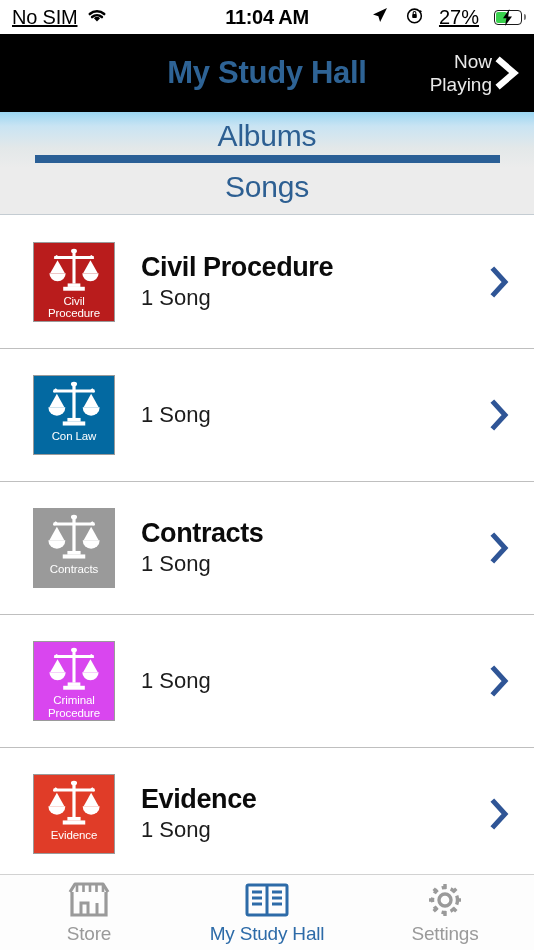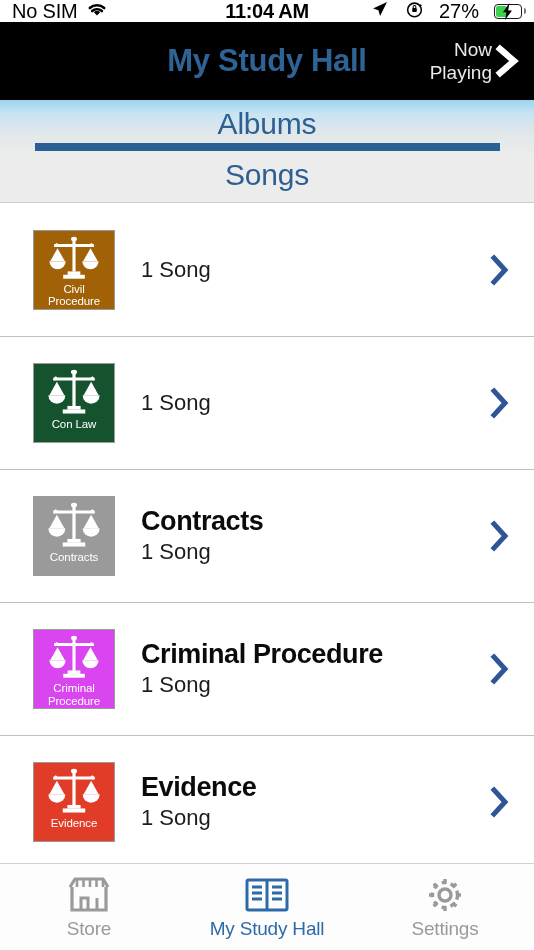--- a/index.html
+++ b/index.html
@@ -5,23 +5,24 @@
   * { margin:0; padding:0; box-sizing:border-box; }
   html,body{
     width:534px; height:950px; overflow:hidden;
     font-family:"Liberation Sans", sans-serif;
     background:#ffffff;
   }
   #phone{ position:relative; width:534px; height:950px; background:#fff; }
 
   
   .statusbar{
-    height:22px; background:#ffffff; color:#000;
+    height:34px; background:#ffffff; color:#000;
     display:flex; align-items:center; padding:0 12px;
     position:relative;
+    text-decoration:underline;
   }
   .sb-left{ display:flex; align-items:center; gap:8px; }
   .sb-text{ font-size:20px; font-weight:400; letter-spacing:-0.2px; }
   .sb-center{
     position:absolute; left:0; right:0; text-align:center;
     font-size:20px; font-weight:700; letter-spacing:-0.3px;
   }
   .sb-right{
     margin-left:auto; display:flex; align-items:center; gap:15px;
     position:relative; z-index:2;
@@ -114,21 +115,21 @@
   }
   .rowsub{
     font-size:22px; color:#1c1c1c; line-height:30px; margin-top:0;
     font-weight:400;
   }
   .rowchev{ flex:0 0 40px; display:flex; justify-content:center; }
   .rowchev svg{ width:26px; height:34px; display:block; }
 
   
   .bottombar{
-    position:absolute; left:0; right:0; bottom:0; height:87px;
+    position:absolute; left:0; right:0; bottom:0; height:76px;
     background:#fdfdfd; border-top:1px solid #d2d2d2;
     display:flex;
   }
   .bt{
     flex:1; display:flex; flex-direction:column; align-items:center;
     justify-content:center; gap:3px; cursor:pointer;
   }
   .bt svg{ display:block; }
   .bt .btlabel{ font-size:19px; color:#9a9a9a; letter-spacing:-0.2px; }
   .bt.active .btlabel{ color:#2d6ba8; }
@@ -200,21 +201,21 @@
       </div>
       <div class="tab">
         <span>Songs</span>
       </div>
     </div>
   </div>
 
   <div class="list">
 
     <div class="row">
-      <div class="art" style="background:#a16207">
+      <div class="art" style="background:#b91c1c">
         <svg viewBox="0 0 64 56">
           <g fill="#ffffff">
             <path d="M30.2 4.2 h3.6 v38.5 h-3.6 z"></path>
             <ellipse cx="32" cy="4.6" rx="3.4" ry="2.6"></ellipse>
             <path d="M9 10.6 h46 v3.3 H9 z"></path>
             <path d="M11.4 9.2 c-1.6 1.5 -2.6 2.6 -3 4.2 l2.6 0.5 c0.5 -1.4 1.3 -2.4 2.5 -3.3 z"></path>
             <path d="M52.6 9.2 c1.6 1.5 2.6 2.6 3 4.2 l-2.6 0.5 c-0.5 -1.4 -1.3 -2.4 -2.5 -3.3 z"></path>
             <path d="M12.8 15.5 L4.4 30.4 h16.8 z"></path>
             <path d="M51.2 15.5 L42.8 30.4 h16.8 z"></path>
             <path d="M3.3 30.6 h19 a9.5 9.5 0 0 1 -19 0 z"></path>
@@ -222,31 +223,32 @@
             <path d="M24.6 42.5 h14.8 v4.1 H24.6 z"></path>
             <path d="M19.4 46.4 h25.2 v4.6 H19.4 z"></path>
           </g>
         </svg>
         <div class="artlabel">
           <div>Civil</div>
           <div>Procedure</div>
         </div>
       </div>
       <div class="rowtext">
+        <div class="rowtitle">Civil Procedure</div>
         <div class="rowsub">1 Song</div>
       </div>
       <div class="rowchev">
         <svg viewBox="0 0 26 34">
             <path d="M7 5 L18 17 L7 29" stroke="#2f5596" stroke-width="5" fill="none" stroke-linecap="square"></path>
           </svg>
       </div>
     </div>
 
     <div class="row">
-      <div class="art" style="background:#14532d">
+      <div class="art" style="background:#0369a1">
         <svg viewBox="0 0 64 56">
           <g fill="#ffffff">
             <path d="M30.2 4.2 h3.6 v38.5 h-3.6 z"></path>
             <ellipse cx="32" cy="4.6" rx="3.4" ry="2.6"></ellipse>
             <path d="M9 10.6 h46 v3.3 H9 z"></path>
             <path d="M11.4 9.2 c-1.6 1.5 -2.6 2.6 -3 4.2 l2.6 0.5 c0.5 -1.4 1.3 -2.4 2.5 -3.3 z"></path>
             <path d="M52.6 9.2 c1.6 1.5 2.6 2.6 3 4.2 l-2.6 0.5 c-0.5 -1.4 -1.3 -2.4 -2.5 -3.3 z"></path>
             <path d="M12.8 15.5 L4.4 30.4 h16.8 z"></path>
             <path d="M51.2 15.5 L42.8 30.4 h16.8 z"></path>
             <path d="M3.3 30.6 h19 a9.5 9.5 0 0 1 -19 0 z"></path>
@@ -317,21 +319,20 @@
             <path d="M24.6 42.5 h14.8 v4.1 H24.6 z"></path>
             <path d="M19.4 46.4 h25.2 v4.6 H19.4 z"></path>
           </g>
         </svg>
         <div class="artlabel">
           <div>Criminal</div>
           <div>Procedure</div>
         </div>
       </div>
       <div class="rowtext">
-        <div class="rowtitle">Criminal Procedure</div>
         <div class="rowsub">1 Song</div>
       </div>
       <div class="rowchev">
         <svg viewBox="0 0 26 34">
             <path d="M7 5 L18 17 L7 29" stroke="#2f5596" stroke-width="5" fill="none" stroke-linecap="square"></path>
           </svg>
       </div>
     </div>
 
     <div class="row">

